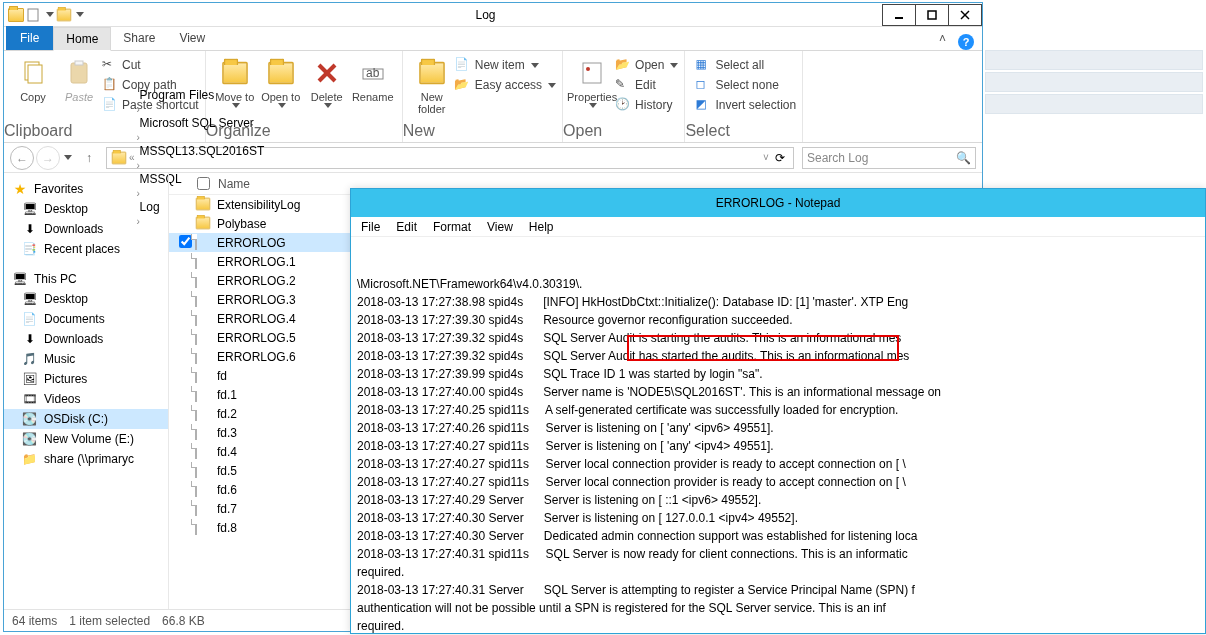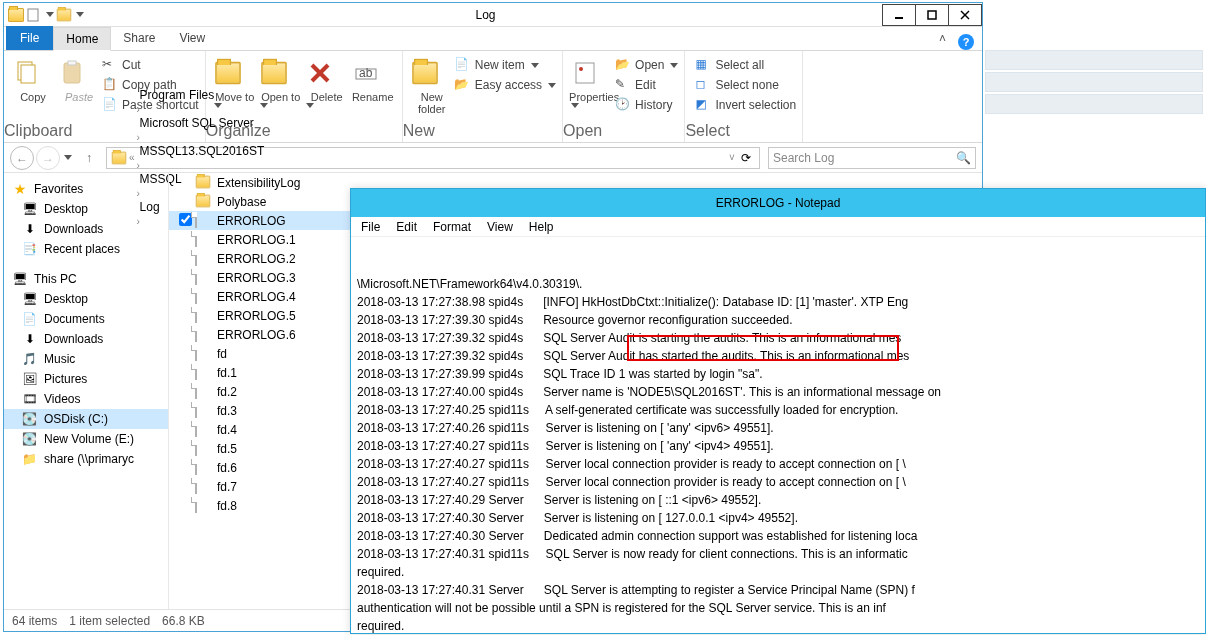--- a/index.html
+++ b/index.html
@@ -16,34 +16,34 @@
 .ribbon-tabs{height:24px;display:flex;align-items:flex-end;border-bottom:1px solid #d8d8d8;padding-left:2px;}
 .filetab{background:#1979ca;color:#fff;padding:4px 14px;height:24px;display:flex;align-items:center;}
 .tab{padding:4px 12px;height:24px;display:flex;align-items:center;color:#444;}
 .tab.active{background:#e5e5e5;border:1px solid #d8d8d8;border-bottom:1px solid #fff;margin-bottom:-1px;color:#000;}
 .ribbon-collapse{margin-left:auto;padding:4px 8px;color:#555;}
 .helpicon{width:16px;height:16px;border-radius:50%;background:#1e90ff;color:#fff;display:flex;align-items:center;justify-content:center;margin:0 8px 0 4px;font-weight:bold;font-size:11px;}
 .ribbon{height:92px;border-bottom:1px solid #d8d8d8;display:flex;}
 .group{border-right:1px solid #e6e6e6;display:flex;flex-direction:column;height:100%;}
 .group-content{flex:1;display:flex;align-items:flex-start;padding:4px 6px;}
 .group-label{text-align:left;font-size:16px;color:#666;padding-bottom:2px;}
-.bigbtn{display:flex;flex-direction:column;width:46px;padding-top:2px;color:#444;}
+.bigbtn{display:flex;flex-direction:column;align-items:center;width:46px;padding-top:2px;color:#444;}
 .bigbtn.disabled{opacity:.5;font-style:italic;}
 .bigbtn .lbl{font-size:11px;text-align:center;margin-top:2px;line-height:12px;}
 .big-ico{width:32px;height:32px;display:flex;align-items:center;justify-content:center;}
 .small-list{display:flex;flex-direction:column;gap:4px;padding-top:2px;}
 .small-item{display:flex;align-items:center;gap:4px;font-size:11px;color:#444;white-space:nowrap;}
 .small-ico{width:16px;height:16px;display:inline-block;}
 .addr{height:30px;border-bottom:1px solid #e3e3e3;display:flex;align-items:center;padding:0 6px;gap:2px;}
 .navcircle{width:24px;height:24px;border-radius:50%;border:1px solid #bbb;display:flex;align-items:center;justify-content:center;color:#888;}
 .navup{width:22px;height:22px;display:flex;align-items:center;justify-content:center;color:#666;margin:0 4px;}
 .addrbar{flex:1;height:22px;border:1px solid #c8c8c8;display:flex;align-items:center;padding:0 4px;gap:2px;background:#fff;}
 .crumb{display:flex;align-items:center;gap:2px;padding:0 3px;}
 .chev{color:#888;font-size:10px;}
-.search{width:208px;height:22px;border:1px solid #c8c8c8;display:flex;align-items:center;padding:0 4px;color:#888;margin-left:6px;}
+.search{width:174px;height:22px;border:1px solid #c8c8c8;display:flex;align-items:center;padding:0 4px;color:#888;margin-left:6px;}
 .body{display:flex;height:calc(100% - 24px - 24px - 92px - 30px - 22px);}
 .nav{width:165px;border-right:1px solid #e8e8e8;padding:6px 0;overflow:hidden;}
 .nav .item{display:flex;align-items:center;gap:6px;padding:2px 6px 2px 18px;white-space:nowrap;}
 .nav .head{padding-left:8px;font-weight:normal;}
 .nav .item.sel{background:#cce8ff;}
 .nav .ico{width:16px;height:16px;display:inline-flex;align-items:center;justify-content:center;}
 .star{color:#f7b500;font-size:14px;}
 .files{flex:1;overflow:hidden;}
 .files .hdr{height:22px;display:flex;align-items:center;padding-left:28px;border-bottom:1px solid #eee;color:#555;}
 .files .hdr input{margin-right:8px;}
@@ -350,20 +350,24 @@
             <span class="ico">💽</span>
             <span>New Volume (E:)</span>
           </div>
           <div class="item">
             <span class="ico">📁</span>
             <span>share (\\primaryc</span>
           </div>
         </div>
     </div>
     <div class="files">
+      <div class="hdr">
+          <input type="checkbox" style="">
+          <span>Name</span>
+        </div>
       <div id="file-rows">
           <div class="frow">
             <span class="chk"><input type="checkbox" style=""></span>
             <span class="file-ico"><span class="folder-ico" style="transform:scale(.9)"></span></span>
             <span>ExtensibilityLog</span>
           </div>
           <div class="frow">
             <span class="chk"><input type="checkbox" style=""></span>
             <span class="file-ico"><span class="folder-ico" style="transform:scale(.9)"></span></span>
             <span>Polybase</span>

